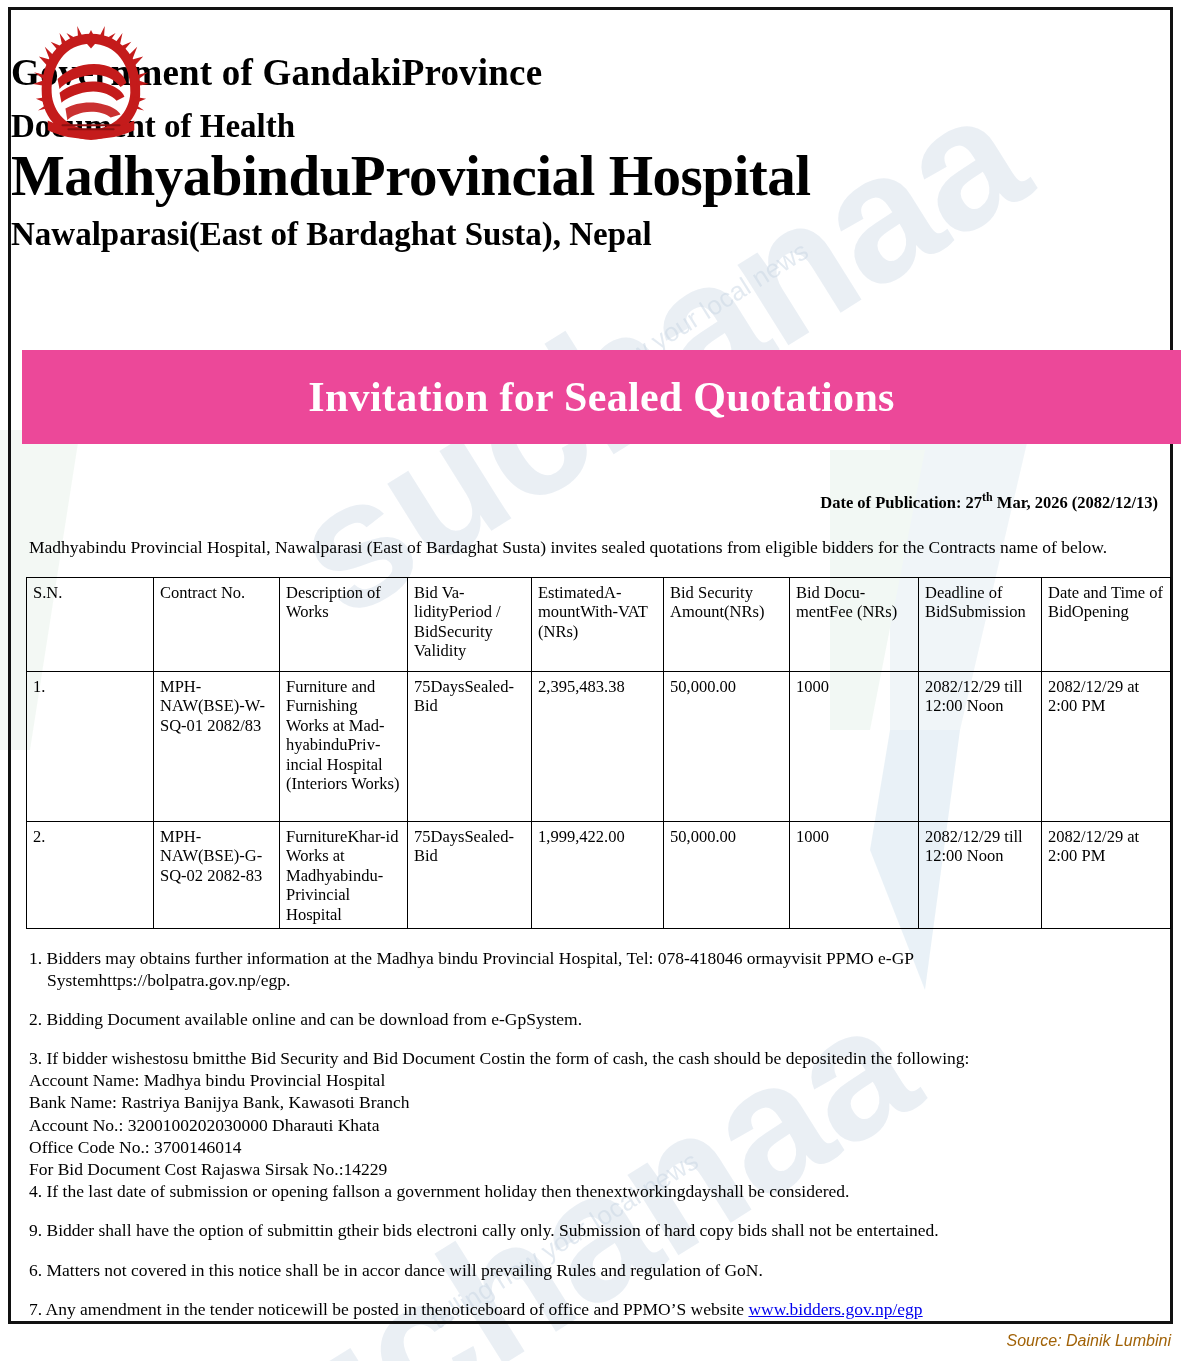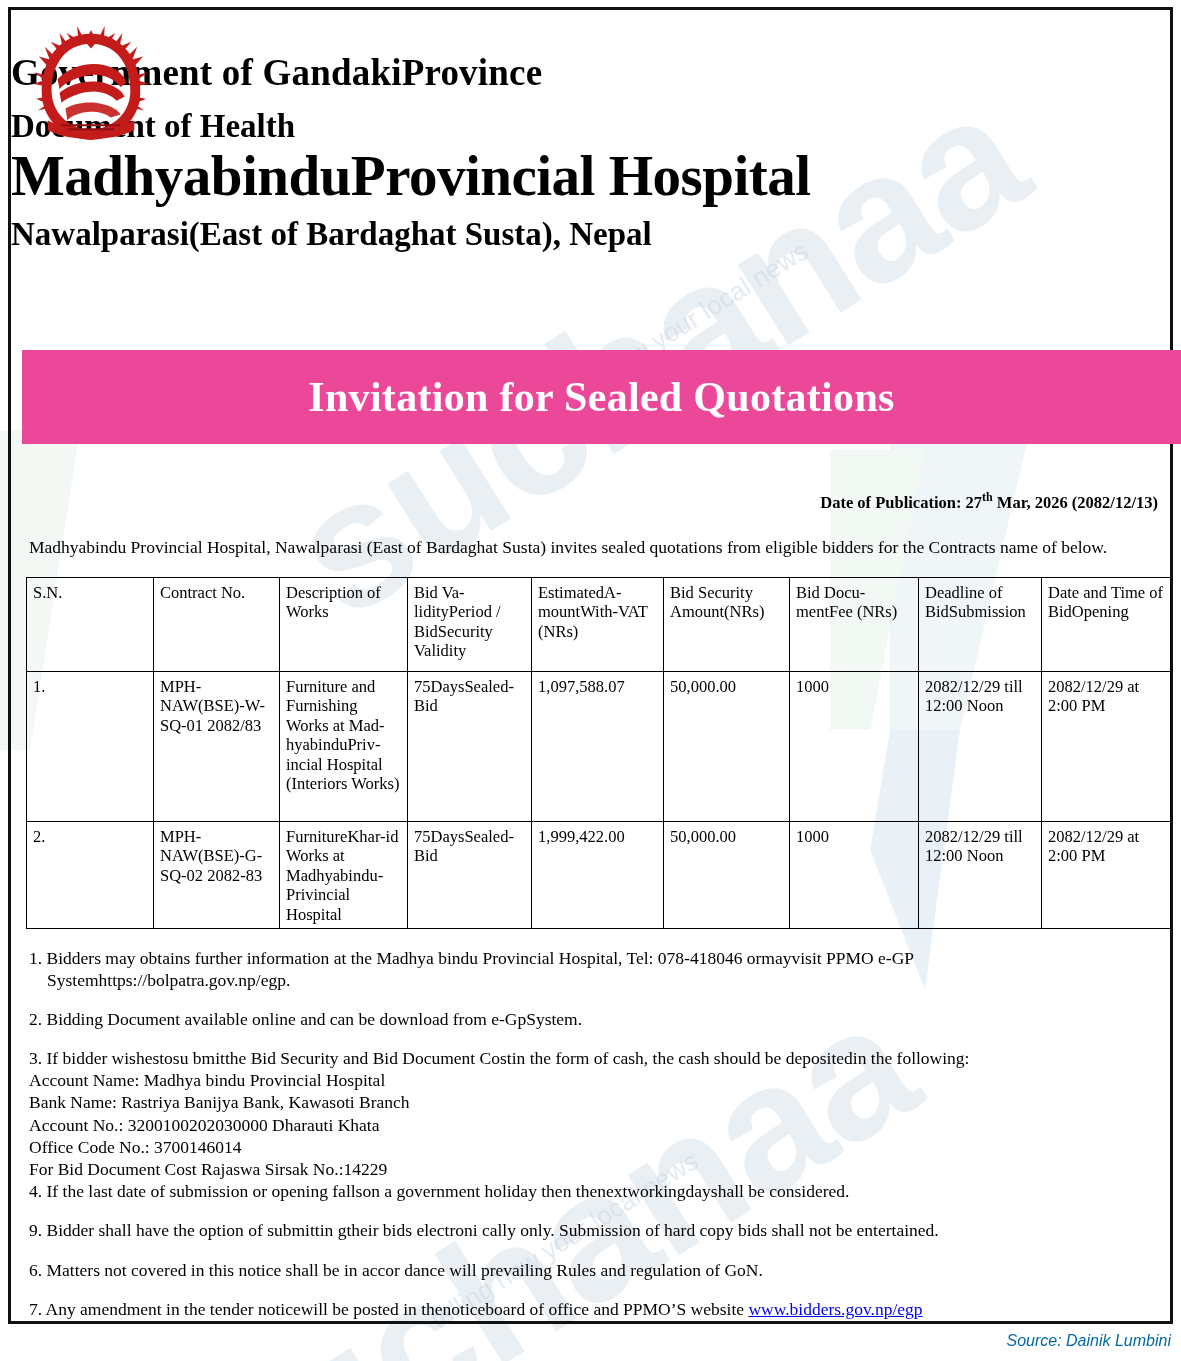--- a/index.html
+++ b/index.html
@@ -184,21 +184,21 @@
 
   
   #source-footer {
     position: absolute;
     right: 10px;
     top: 1332px;
     z-index: 3;
     font-family: "Liberation Sans", sans-serif;
     font-style: italic;
     font-size: 16px;
-    color: #0369a1;
+    color: #a16207;
   }
 </style>
 </head>
 <body>
 
 <div id="watermark-layer">
   <div class="wm-word" style="left:250px; top:250px; font-size:180px; transform:rotate(-32deg);">suchanaa</div>
   <div class="wm-sub" style="left:520px; top:315px; font-size:26px; transform:rotate(-32deg);">telling how your local news</div>
 
   <div class="wm-word" style="left:140px; top:1160px; font-size:180px; transform:rotate(-32deg);">suchanaa</div>
@@ -297,21 +297,21 @@
         <th class="c7">Deadline of BidSubmission</th>
         <th class="c8">Date and Time of BidOpening</th>
       </tr>
     </thead>
     <tbody>
       <tr>
         <td class="c0 r1">1.</td>
         <td class="c1 r1">MPH-NAW(BSE)-W-SQ-01 2082/83</td>
         <td class="c2 r1">Furniture and Furnishing Works at Mad-hyabinduPriv-incial Hospital (Interiors Works)</td>
         <td class="c3 r1">75DaysSealed-Bid</td>
-        <td class="c4 r1">1,097,588.07</td>
+        <td class="c4 r1">2,395,483.38</td>
         <td class="c5 r1">50,000.00</td>
         <td class="c6 r1">1000</td>
         <td class="c7 r1">2082/12/29 till 12:00 Noon</td>
         <td class="c8 r1">2082/12/29 at 2:00 PM</td>
       </tr>
       <tr>
         <td class="c0 r2">2.</td>
         <td class="c1 r2">MPH-NAW(BSE)-G-SQ-02 2082-83</td>
         <td class="c2 r2">FurnitureKhar-id Works at Madhyabindu-Privincial Hospital</td>
         <td class="c3 r2">75DaysSealed-Bid</td>

